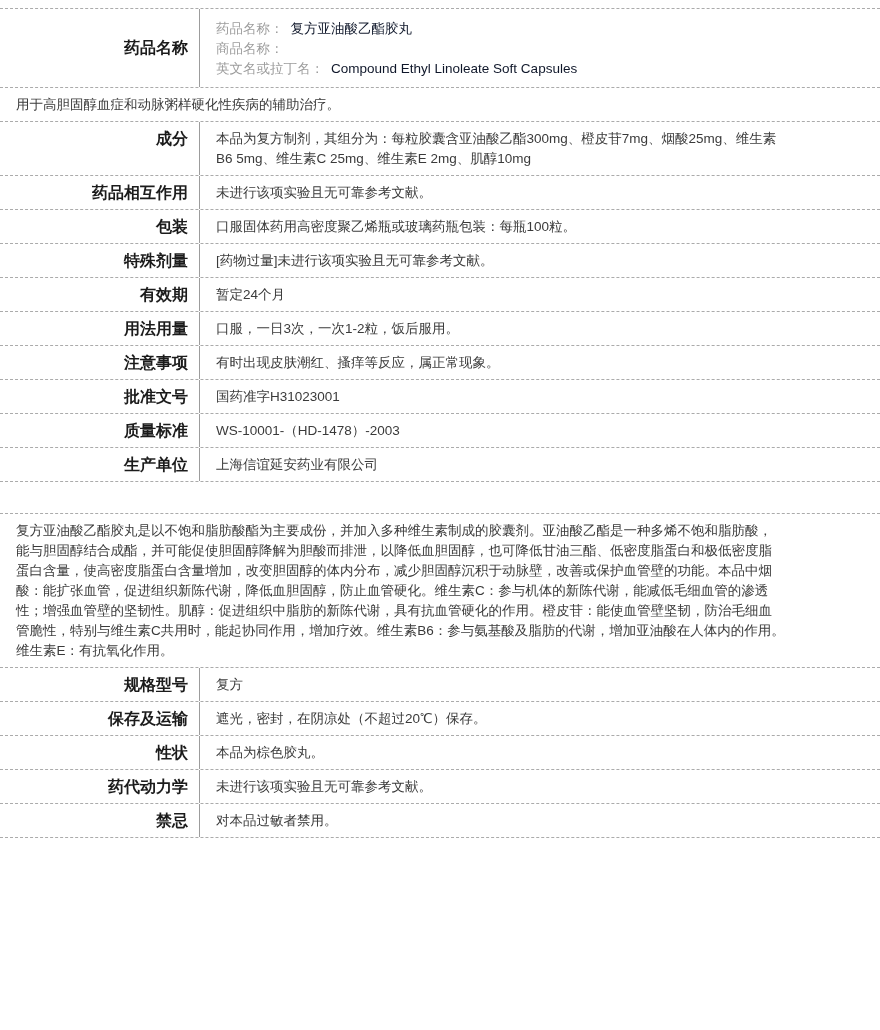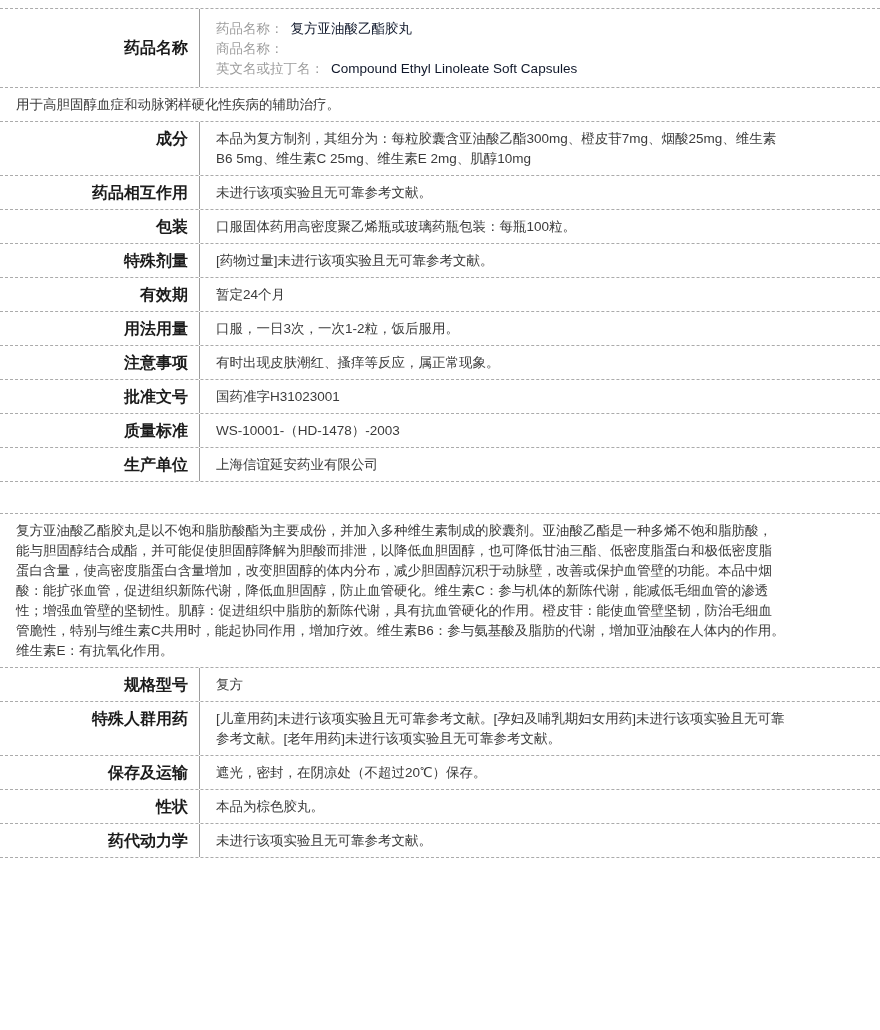--- a/index.html
+++ b/index.html
@@ -128,28 +128,28 @@
       <div class="cell value"></div>
     </div>
     <div class="row">
       <div class="cell value">复方亚油酸乙酯胶丸是以不饱和脂肪酸酯为主要成份，并加入多种维生素制成的胶囊剂。亚油酸乙酯是一种多烯不饱和脂肪酸，能与胆固醇结合成酯，并可能促使胆固醇降解为胆酸而排泄，以降低血胆固醇，也可降低甘油三酯、低密度脂蛋白和极低密度脂蛋白含量，使高密度脂蛋白含量增加，改变胆固醇的体内分布，减少胆固醇沉积于动脉壁，改善或保护血管壁的功能。本品中烟酸：能扩张血管，促进组织新陈代谢，降低血胆固醇，防止血管硬化。维生素C：参与机体的新陈代谢，能减低毛细血管的渗透性；增强血管壁的坚韧性。肌醇：促进组织中脂肪的新陈代谢，具有抗血管硬化的作用。橙皮苷：能使血管壁坚韧，防治毛细血管脆性，特别与维生素C共用时，能起协同作用，增加疗效。维生素B6：参与氨基酸及脂肪的代谢，增加亚油酸在人体内的作用。维生素E：有抗氧化作用。</div>
     </div>
     <div class="row">
       <div class="cell label">规格型号</div>
       <div class="cell value">复方</div>
     </div>
     <div class="row">
-      <div class="cell label">特殊人群用药</div>
-      <div class="cell value">[儿童用药]未进行该项实验且无可靠参考文献。[孕妇及哺乳期妇女用药]未进行该项实验且无可靠参考文献。[老年用药]未进行该项实验且无可靠参考文献。</div>
-    </div>
-    <div class="row">
       <div class="cell label">保存及运输</div>
       <div class="cell value">遮光，密封，在阴凉处（不超过20℃）保存。</div>
     </div>
     <div class="row">
       <div class="cell label">性状</div>
       <div class="cell value">本品为棕色胶丸。</div>
     </div>
     <div class="row">
       <div class="cell label">药代动力学</div>
       <div class="cell value">未进行该项实验且无可靠参考文献。</div>
     </div>
+    <div class="row">
+      <div class="cell label">禁忌</div>
+      <div class="cell value">对本品过敏者禁用。</div>
+    </div>
   </div>
 
 </body></html>

